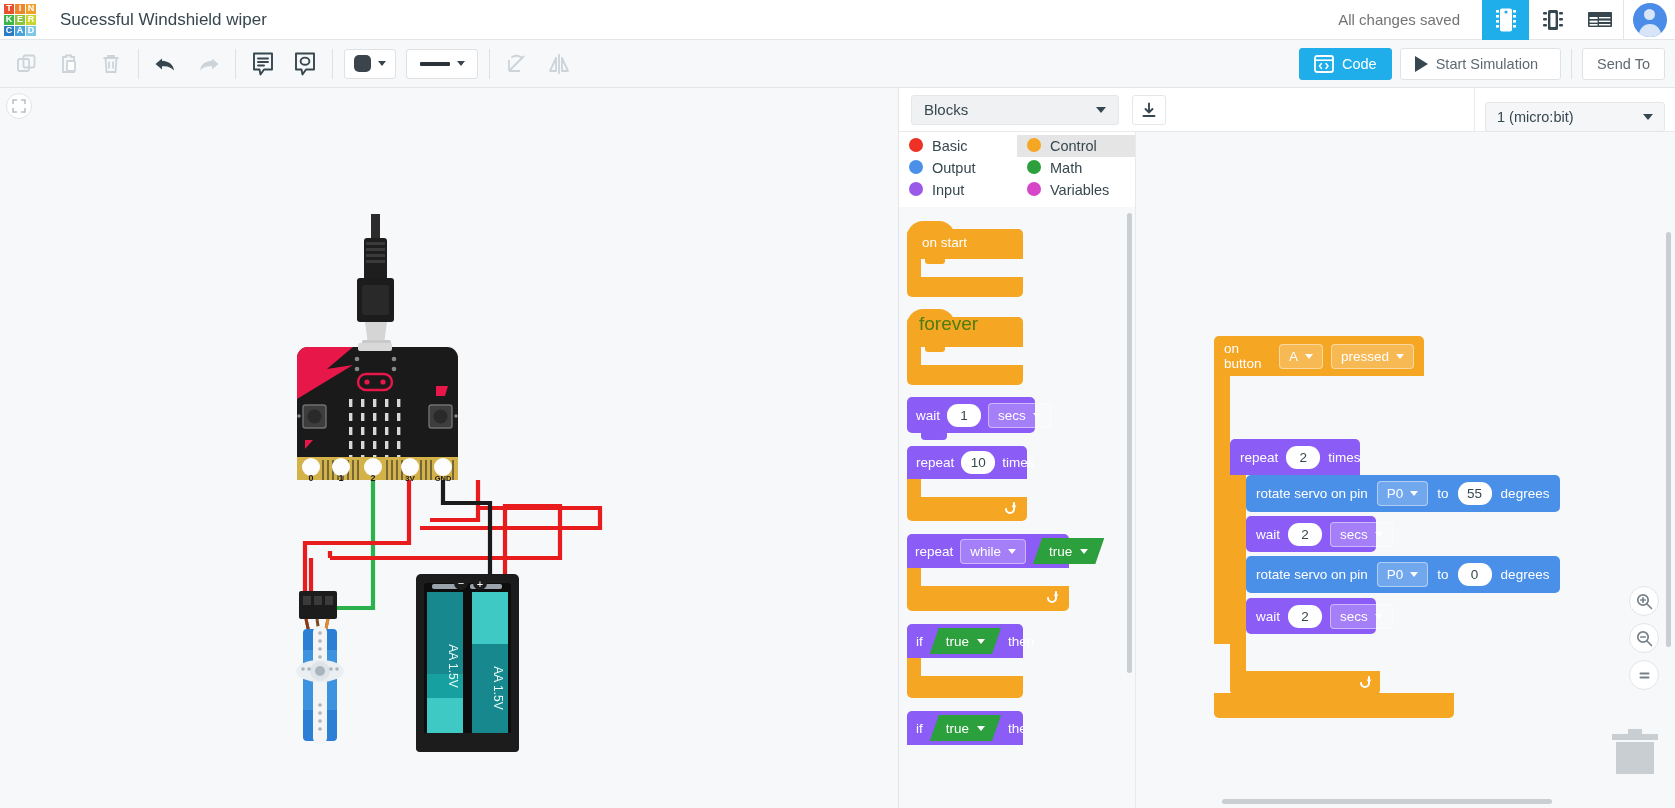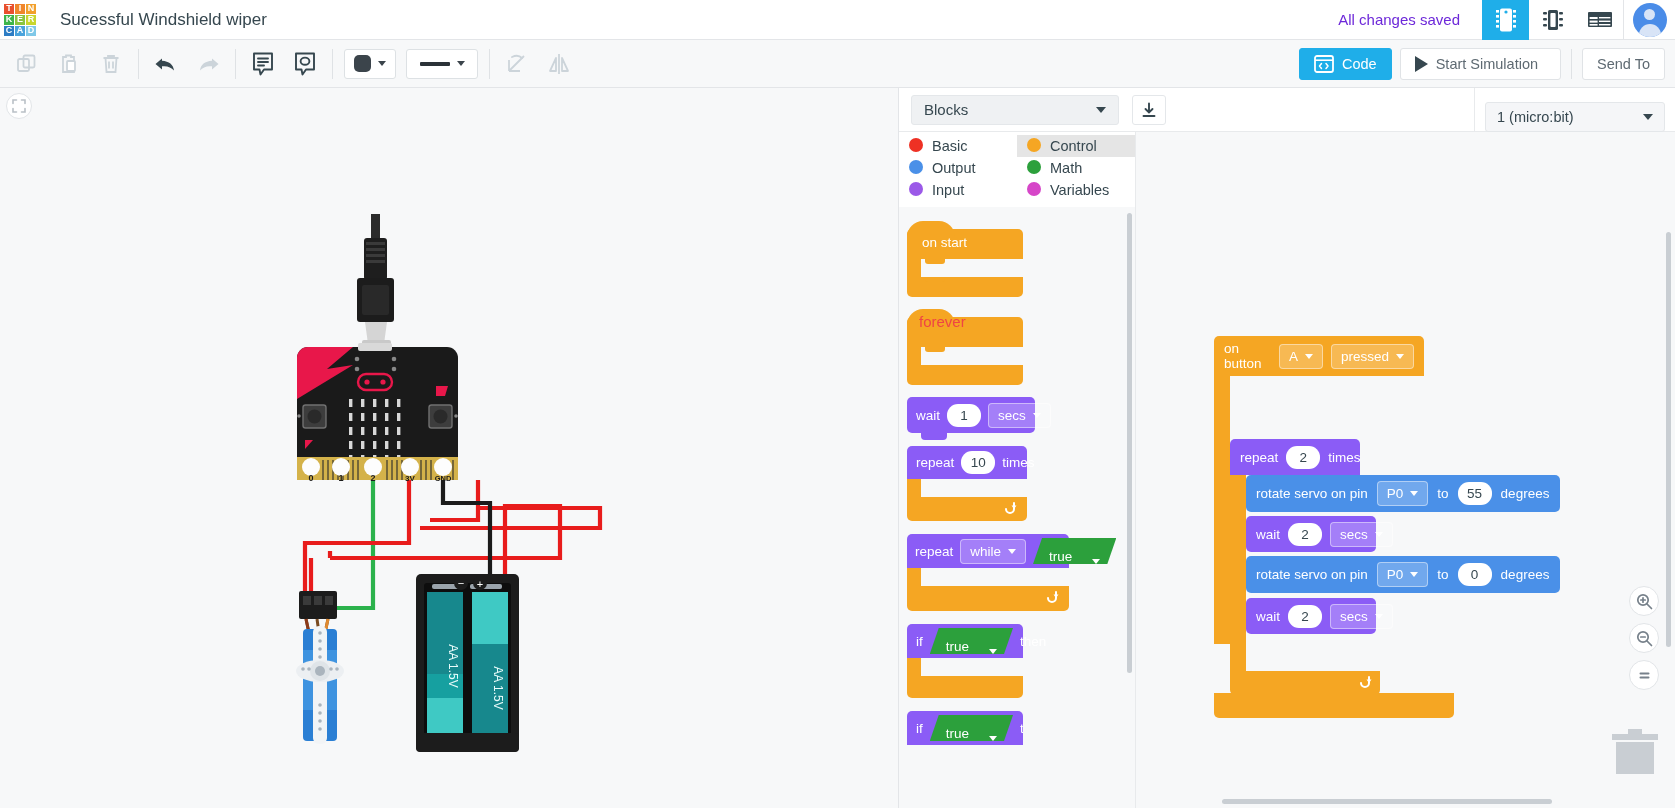--- a/index.html
+++ b/index.html
@@ -15,21 +15,21 @@
     border-bottom: 1px solid #e3e5e8; position: relative;
   }
   .logo { width: 40px; height: 40px; display: grid;
     grid-template-columns: repeat(3,1fr); grid-template-rows: repeat(3,1fr);
     gap: 1px; padding: 4px; }
   .logo span { color: #fff; font-size: 9px; font-weight: bold;
     display: flex; align-items: center; justify-content: center;
     line-height: 1; }
   .doc-title { margin-left: 20px; font-size: 17px; color: #36474f; }
   .header-right { margin-left: auto; display: flex; align-items: center; height: 40px; }
-  .saved-text { color: #6d28d9; font-size: 15px; margin-right: 22px; }
+  .saved-text { color: #737373; font-size: 15px; margin-right: 22px; }
   .hicon { width: 47px; height: 40px; display: flex; align-items: center;
     justify-content: center; }
   .hicon.active { background: #1faee9; }
   .avatar-wrap { width: 52px; height: 40px; display: flex; align-items: center;
     justify-content: center; border-left: 1px solid #e3e5e8; }
   .avatar { width: 34px; height: 34px; border-radius: 50%; background: #4a8ce8;
     overflow: hidden; position: relative; }
   .avatar::before { content: ""; position: absolute; width: 11px; height: 11px;
     border-radius: 50%; background: #d8e4f7; left: 11.5px; top: 6px; }
   .avatar::after { content: ""; position: absolute; width: 22px; height: 16px;
@@ -115,22 +115,22 @@
   .blue { background: #4a90e8; }
   .notch { position: absolute; width: 26px; height: 7px; background: inherit;
     border-radius: 0 0 4px 4px; left: 14px; bottom: -7px; }
   .num-oval { background: #fff; color: #36474f; border-radius: 11px;
     min-width: 34px; height: 23px; display: flex; align-items: center;
     justify-content: center; font-size: 13.5px; padding: 0 7px; }
   .drop { background: rgba(255,255,255,0.22); border: 1px solid rgba(255,255,255,0.45);
     border-radius: 4px; height: 25px; display: flex; align-items: center;
     gap: 7px; padding: 0 9px; font-size: 13.5px; color: #fff; }
   .drop .caret { border-top-color: #fff; }
-  .hexg { background: #2ca03c; height: 26px; display: flex; align-items: flex-end;
-    gap: 20px; padding: 0 12px; color: #fff; font-size: 13.5px;
+  .hexg { background: #2ca03c; height: 26px; display: flex; align-items: center;
+    gap: 8px; padding: 0 12px; color: #fff; font-size: 13.5px;
     clip-path: polygon(9px 0, 100% 0, calc(100% - 9px) 100%, 0 100%);
     padding-left: 16px; padding-right: 16px; }
 
   
   .workspace { flex: 1; position: relative; background: #f7f8f9; overflow: hidden; }
   .ws-scroll-v { position: absolute; right: 4px; top: 100px; width: 5px;
     height: 415px; background: #c9ced3; border-radius: 3px; }
   .ws-scroll-h { position: absolute; bottom: 4px; left: 86px; height: 5px;
     width: 330px; background: #c9ced3; border-radius: 3px; }
   .zoom-ctrls { position: absolute; right: 16px; bottom: 118px;
@@ -551,21 +551,21 @@
             <div style="position:absolute;left:15px;top:14px;color:#fff;font-size:13.5px">on start</div>
             <div style="position:absolute;left:0;top:38px;width:14px;height:18px;background:#f5a623"></div>
             <div style="position:absolute;left:0;top:56px;width:116px;height:20px;background:#f5a623;border-radius:0 0 5px 5px"></div>
             <div style="position:absolute;left:18px;top:38px;width:20px;height:5px;background:#f5a623;border-radius:0 0 3px 3px"></div>
             <div style="position:absolute;left:18px;top:56px;width:20px;height:5px;background:#f5a623;border-radius:0 0 3px 3px"></div>
           </div>
 
           <div style="position:relative;margin-left:8px;margin-top:12px;width:116px;height:76px">
             <div style="position:absolute;left:0;top:8px;width:116px;height:30px;background:#f5a623;border-radius:5px 5px 0 0"></div>
             <div style="position:absolute;left:0;top:0;width:48px;height:16px;background:#f5a623;border-radius:22px 22px 0 0"></div>
-            <div style="position:absolute;left:12px;top:4px;color:#ef4444;font-size:15px">forever</div>
+            <div style="position:absolute;left:12px;top:4px;color:#4d7c0f;font-size:19px">forever</div>
             <div style="position:absolute;left:0;top:38px;width:14px;height:18px;background:#f5a623"></div>
             <div style="position:absolute;left:0;top:56px;width:116px;height:20px;background:#f5a623;border-radius:0 0 5px 5px"></div>
             <div style="position:absolute;left:18px;top:38px;width:20px;height:5px;background:#f5a623;border-radius:0 0 3px 3px"></div>
           </div>
 
           <div class="blk orange" style="margin-left:8px;margin-top:12px;width:128px;height:36px;border-radius:5px;padding:0 9px;gap:7px;position:relative">
             <span>wait</span>
             <span class="num-oval">1</span>
             <span class="drop">
               <span>secs</span>

